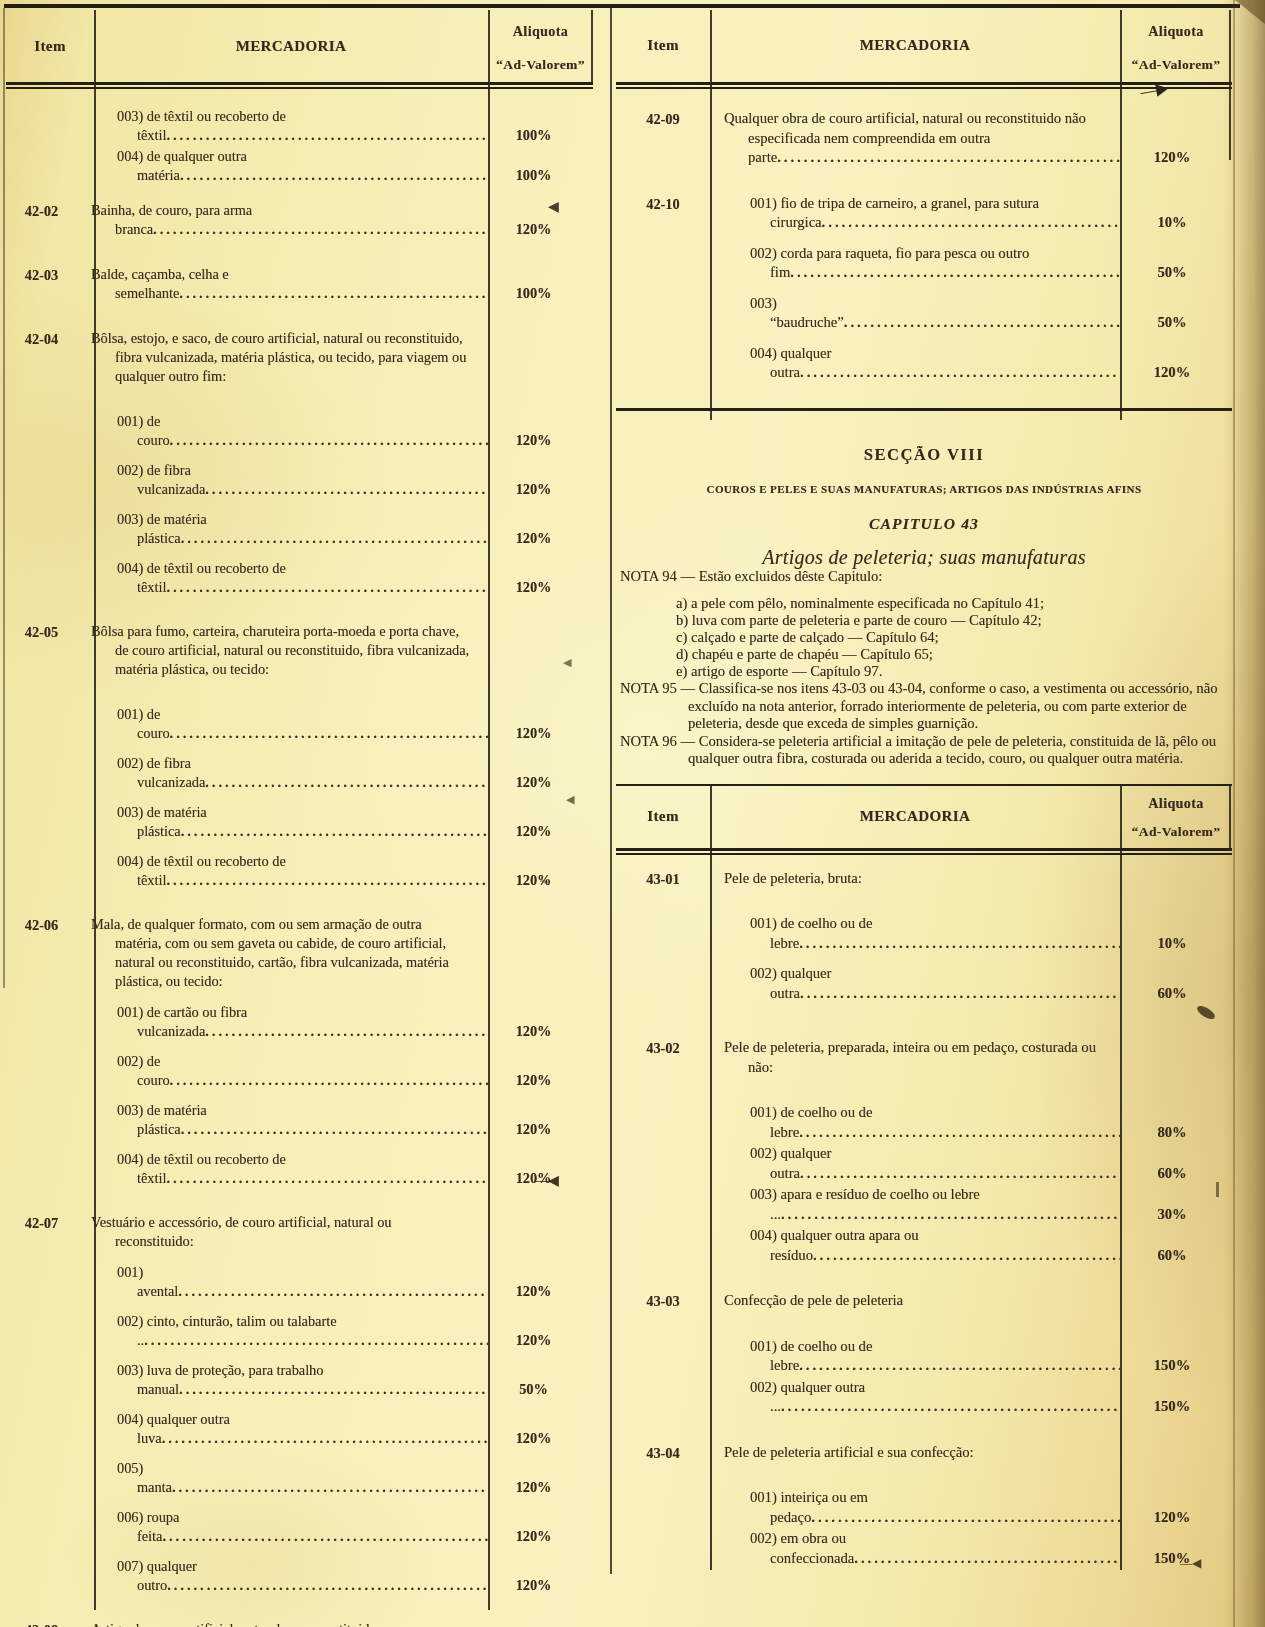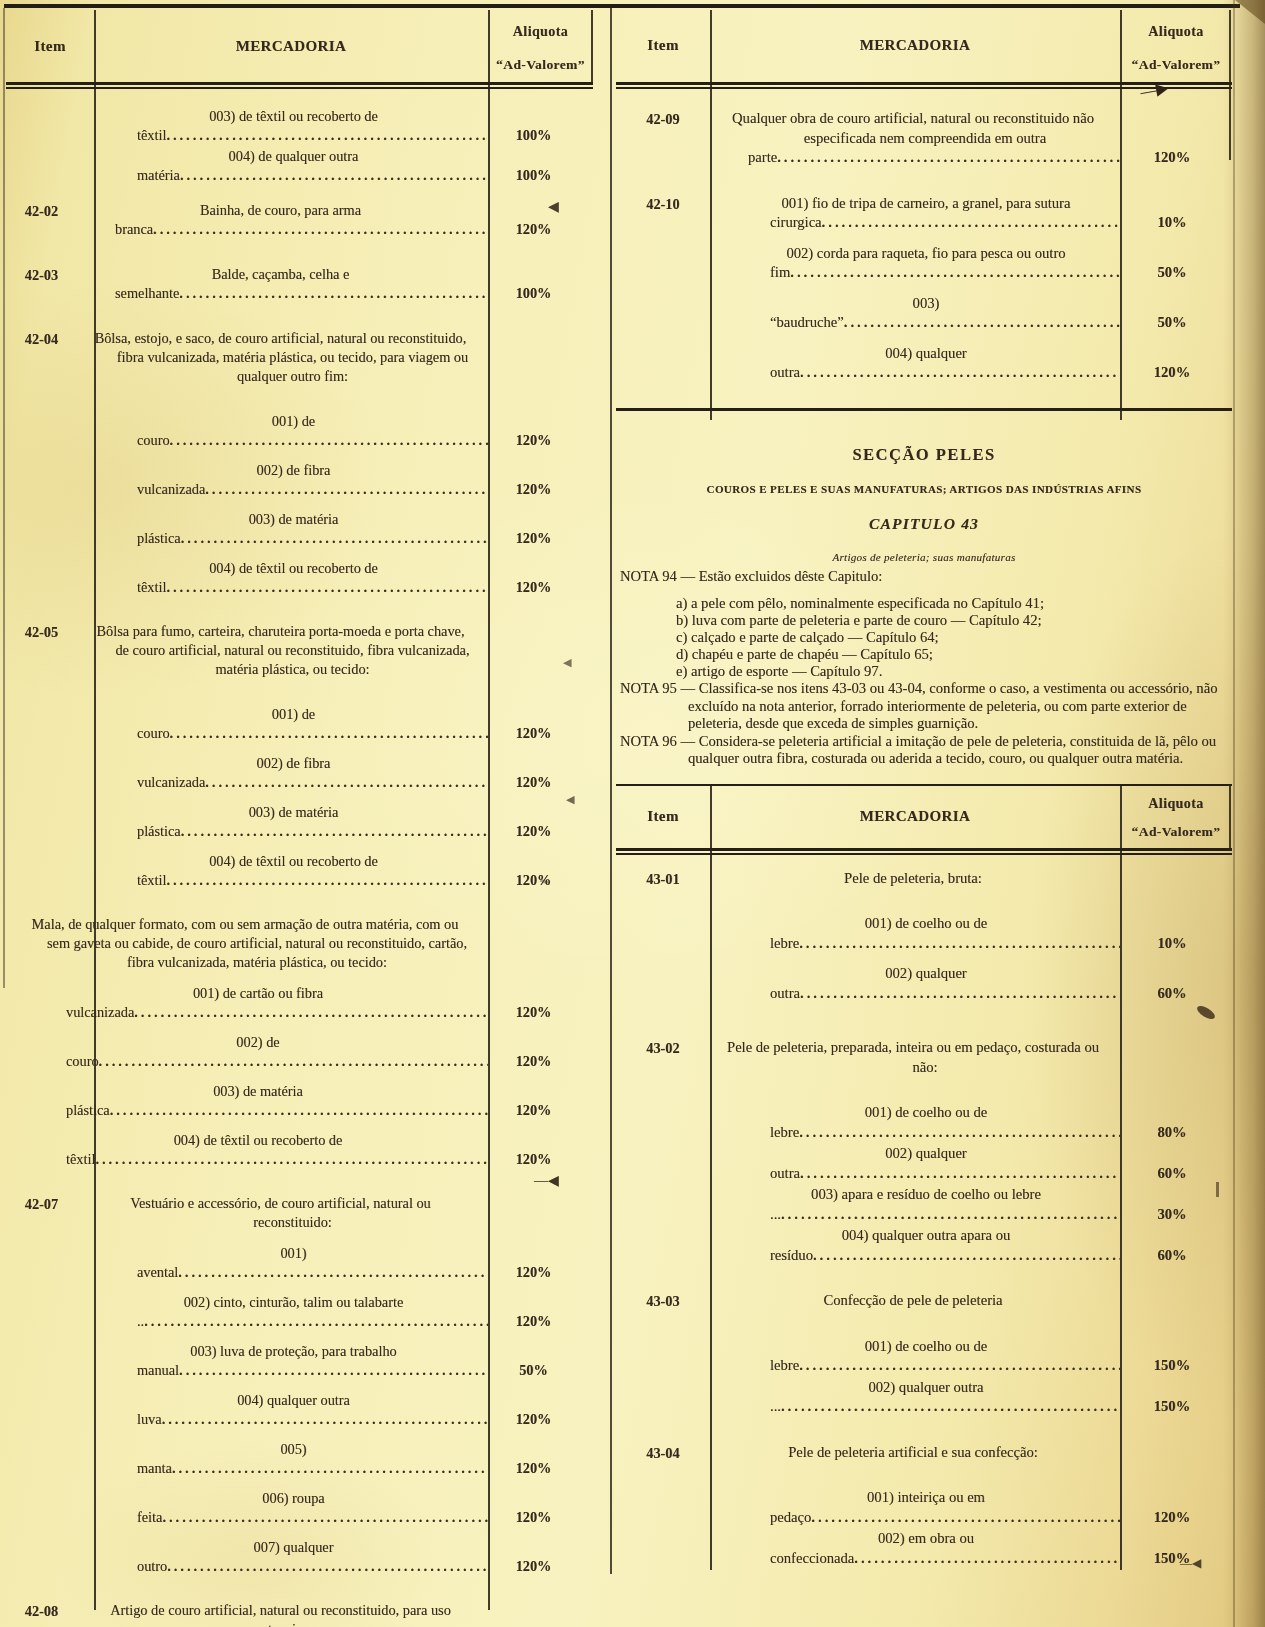--- a/index.html
+++ b/index.html
@@ -35,21 +35,21 @@
   .tbody{position:relative;}
 
   .entry{display:flex;margin-bottom:14px;}
   .code{width:71px;flex:none;text-align:center;font-weight:bold;font-size:14.3px;padding-top:1px;}
   #col-right .code{width:94px;}
   .ebody{flex:1;min-width:0;padding-left:14px;}
   .line{display:flex;align-items:flex-end;margin-bottom:11px;}
   .entry.tight .line{margin-bottom:2px;}
   .line.descl{margin-bottom:12px;}
   .line.descl.gap{margin-bottom:26px;}
-  .txt{flex:1;min-width:0;overflow:hidden;padding-right:18px;text-align:center;}
+  .txt{flex:1;min-width:0;overflow:hidden;padding-right:18px;}
   .desc-t{padding-left:24px;text-indent:-24px;}
   .sub-t{padding-left:46px;text-indent:-20px;}
   .leader{white-space:nowrap;font-weight:bold;letter-spacing:3px;color:#3a2e20;}
   .leader::after{content:"..............................................................................................";}
   .rate{width:105px;flex:none;text-align:center;font-weight:bold;font-size:14.3px;padding-right:14px;box-sizing:border-box;}
   #col-right .rate{width:112px;padding-right:8px;font-size:14.6px;}
 
   #col-left{font-size:14.3px;line-height:19px;}
   #col-right{font-size:14.6px;line-height:19.5px;}
   #left-body{padding-top:22px;}
@@ -60,21 +60,21 @@
 
   .rt1{position:relative;}
   .rt2{position:relative;margin-top:16px;border-top:2.5px solid #241f18;}
   .rt2 .thead{height:62px;}
   .rt2 .entry{margin-bottom:24px;}
 
   .sec{padding:0 4px;}
   .sec-title{text-align:center;font-weight:bold;font-size:16.5px;letter-spacing:1.5px;margin-top:34px;}
   .sec-caps{text-align:center;font-weight:bold;font-size:11px;letter-spacing:.4px;margin:16px auto 0;max-width:600px;line-height:17px;}
   .sec-chap{text-align:center;font-weight:bold;font-style:italic;font-size:15.5px;letter-spacing:1.2px;margin-top:16px;}
-  .sec-chapsub{text-align:center;font-style:italic;font-size:11px;margin-top:15px;letter-spacing:.3px;}
+  .sec-chapsub{text-align:center;font-style:italic;font-size:20px;margin-top:15px;letter-spacing:.3px;}
   .nota{font-size:14.6px;line-height:17.5px;padding-left:68px;text-indent:-68px;}
   .nlist{margin-top:10px;}
   .nrow{padding-left:100px;text-indent:-44px;font-size:14.6px;line-height:17px;}
 
   .mark{position:absolute;color:#2e2115;}
   .blob{position:absolute;background:#43321f;border-radius:50%;}
   .ink-dash{position:absolute;background:#3a2c1a;}
 
   .shadow-txt{text-shadow:.3px .3px .3px rgba(53,41,29,.35);}
 </style>
@@ -176,20 +176,21 @@
               <div class="txt sub-t"><span>003) de matéria plástica</span><span class="leader"></span></div>
               <div class="rate">120%</div>
             </div>
             <div class="line sub">
               <div class="txt sub-t"><span>004) de têxtil ou recoberto de têxtil</span><span class="leader"></span></div>
               <div class="rate">120%</div>
             </div>
           </div>
         </div>
         <div class="entry">
+          <div class="code">42-06</div>
           <div class="ebody">
             <div class="line descl">
               <div class="txt desc-t"><span>Mala, de qualquer formato, com ou sem armação de outra matéria, com ou sem gaveta ou cabide, de couro artificial, natural ou reconstituido, cartão, fibra vulcanizada, matéria plástica, ou tecido:</span></div>
               <div class="rate"></div>
             </div>
             <div class="line sub">
               <div class="txt sub-t"><span>001) de cartão ou fibra vulcanizada</span><span class="leader"></span></div>
               <div class="rate">120%</div>
             </div>
             <div class="line sub">
@@ -297,21 +298,21 @@
                 <div class="txt sub-t"><span>004) qualquer outra</span><span class="leader"></span></div>
                 <div class="rate">120%</div>
               </div>
             </div>
           </div>
         </div>
       <div class="hr-thick"></div>
     </div>
 
     <div class="sec" id="sec8">
-      <div class="sec-title">SECÇÃO PELES</div>
+      <div class="sec-title">SECÇÃO VIII</div>
       <div class="sec-caps">COUROS E PELES E SUAS MANUFATURAS; ARTIGOS DAS INDÚSTRIAS AFINS</div>
       <div class="sec-chap">CAPITULO 43</div>
       <div class="sec-chapsub">Artigos de peleteria; suas manufaturas</div>
       <div class="nota">NOTA 94 — Estão excluidos dêste Capitulo:</div>
       <div class="nlist" id="n94-list">
           <div class="nrow">a)  a pele com pêlo, nominalmente especificada no Capítulo 41;</div>
           <div class="nrow">b)  luva com parte de peleteria e parte de couro — Capítulo 42;</div>
           <div class="nrow">c)  calçado e parte de calçado — Capítulo 64;</div>
           <div class="nrow">d)  chapéu e parte de chapéu — Capítulo 65;</div>
           <div class="nrow">e)  artigo de esporte — Capítulo 97.</div>

